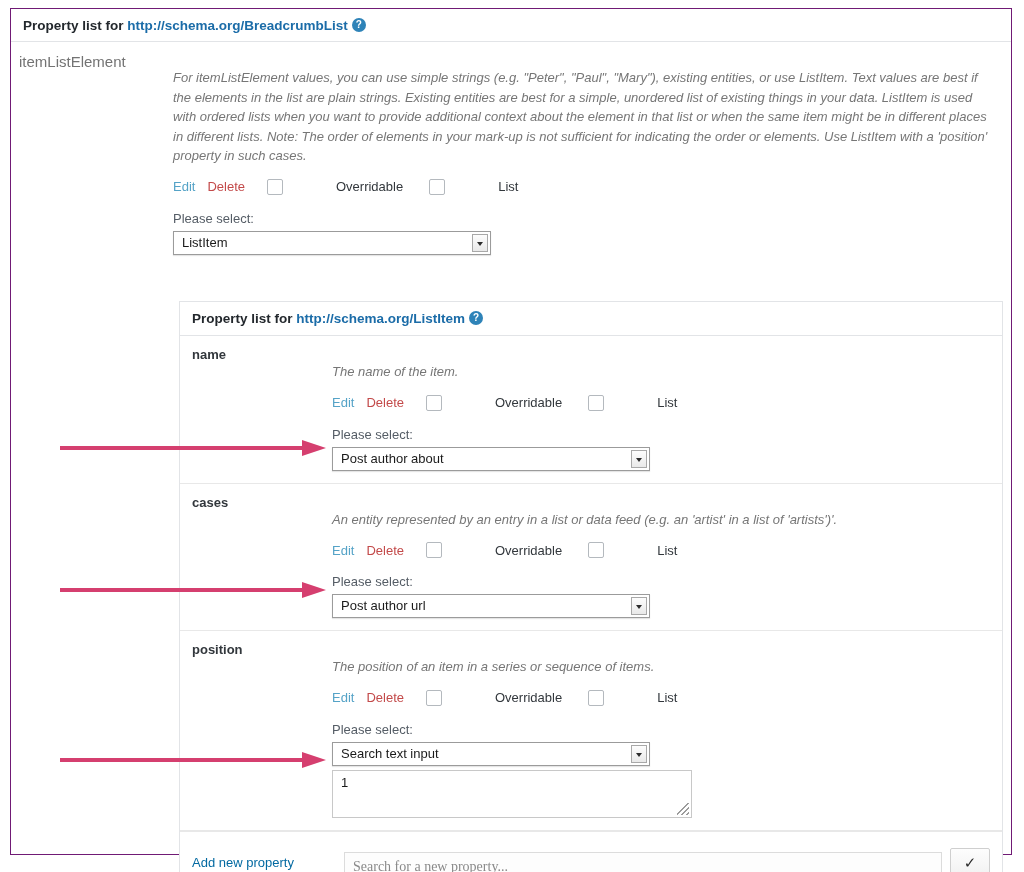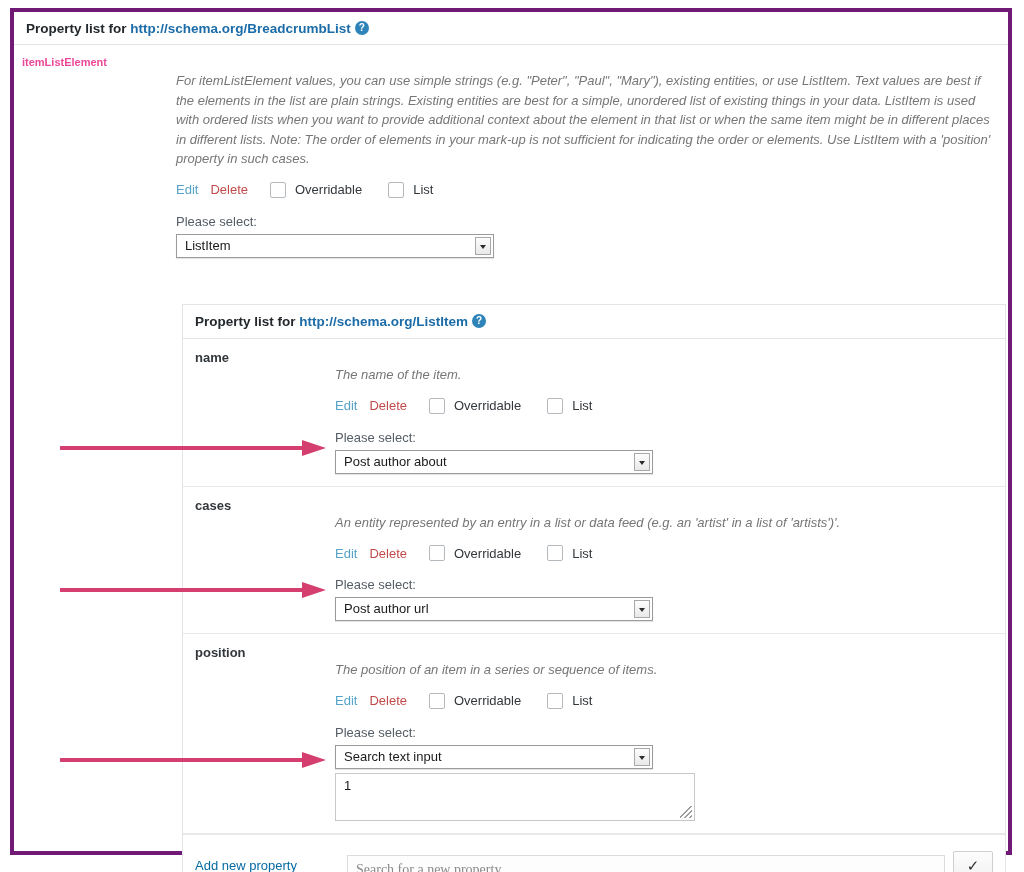--- a/index.html
+++ b/index.html
@@ -17,21 +17,21 @@
     overflow: hidden;
   }
 
   
   .outer-panel {
     position: absolute;
     left: 10px;
     top: 8px;
     width: 1002px;
     height: 847px;
-    border: 4px solid #701a75;
+    border: 1px solid #701a75;
     background: #ffffff;
     box-sizing: border-box;
   }
   .panel-header {
     height: 33px;
     line-height: 33px;
     padding: 0 12px;
     border-bottom: 1px solid #e2e4e7;
     font-weight: bold;
     font-size: 13.5px;
@@ -63,23 +63,23 @@
 
   
   .prop-row {
     display: flex;
     box-sizing: border-box;
   }
   .prop-label {
     width: 162px;
     flex: 0 0 162px;
     padding: 11px 0 0 8px;
-    font-weight: bold;
-    font-size: 11px;
-    color: #ec4899;
+    font-weight: normal;
+    font-size: 15px;
+    color: #737373;
     box-sizing: border-box;
   }
   .prop-body {
     flex: 1 1 auto;
     padding: 8px 14px 10px 0;
     box-sizing: border-box;
   }
   .prop-desc {
     font-style: italic;
     color: #767676;
@@ -101,20 +101,21 @@
   }
   .link-delete {
     color: #c34a4a;
     margin-right: 22px;
     cursor: pointer;
   }
   .cb-wrap {
     display: flex;
     align-items: center;
     margin-right: 26px;
+    gap: 44px;
   }
   .cb {
     width: 16px;
     height: 16px;
     border: 1px solid #b4b9be;
     background: #fff;
     border-radius: 2px;
     margin-right: 9px;
     box-sizing: border-box;
     display: inline-block;

